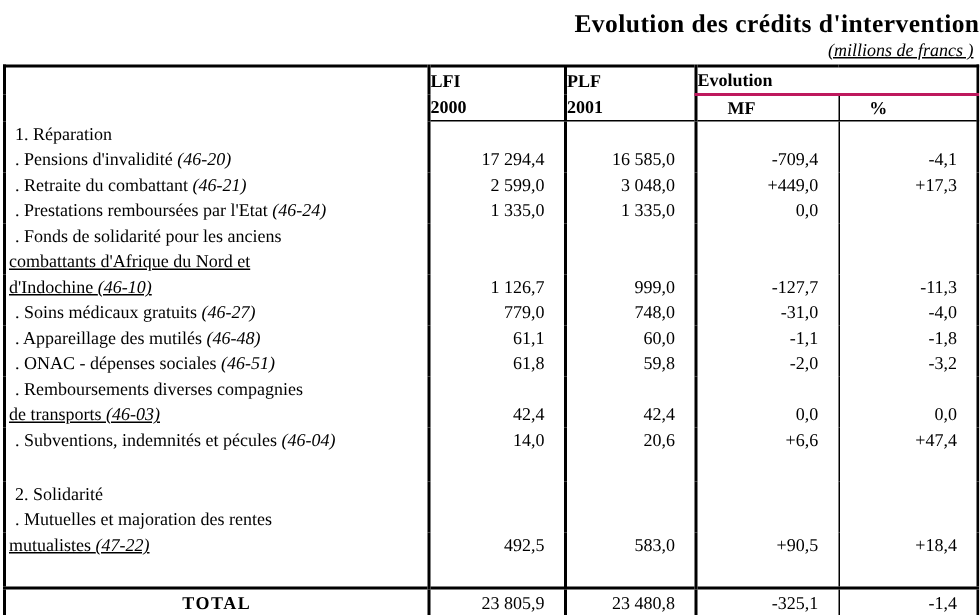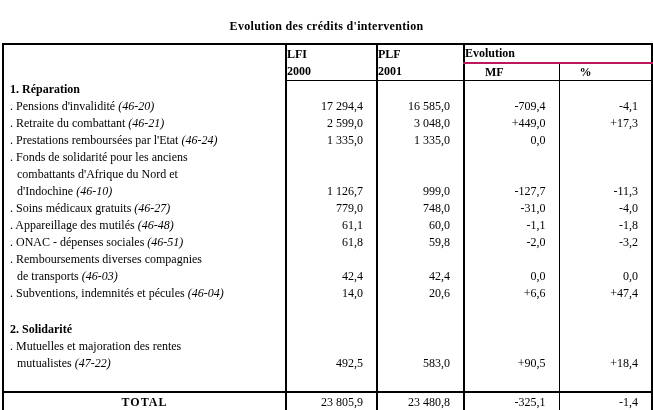--- a/index.html
+++ b/index.html
@@ -7,26 +7,26 @@
     position: relative;
     width: 653px;
     height: 410px;
     background: #ffffff;
     color: #000000;
     font-family: "Liberation Serif", serif;
     overflow: hidden;
   }
   .doc-title {
     position: absolute;
-    top: 19px;
+    top: 6px;
     left: 0;
     width: 100%;
-    text-align: center;
+    text-align: right;
     font-weight: bold;
-    font-size: 12px;
+    font-size: 17px;
     letter-spacing: 0.3px;
   }
   .unit-note {
     position: absolute;
     top: 26px;
     right: 4px;
     font-style: italic;
     font-size: 12px;
     text-decoration: underline;
   }
@@ -50,35 +50,36 @@
   .hdr td { text-align: left; font-weight: bold; font-size: 12px; }
   td.hspan { height: 34px; line-height: 17px; border-bottom: 1px solid #000; }
   td.hlabel { border-bottom: none; }
   td.hevo { height: 17px; border-bottom: 2px solid #be185d; }
   td.hsub { height: 16px; border-bottom: 1px solid #000; padding-left: 20px; }
 
   
   tbody.rows td { height: 17px; line-height: 17px; }
   tbody.rows tr.blank-row td { height: 19px; }
   td.c0 { padding-left: 6px; }
-  td.c0.cont { padding-left: 13px; }
-  td.c0.section { font-weight: bold; }
+  td.c0.cont { padding-left: 2px; text-decoration: underline; }
+  td.c0.section { font-weight: normal; }
   .code { font-style: italic; }
   td.val { text-align: right; padding-right: 13px; }
 
   
   tr.total td { border-top: 2px solid #000; height: 18px; line-height: 18px; }
   td.total-label { text-align: center; font-weight: bold; letter-spacing: 1px; padding-left: 0; }
 </style>
 </head>
 <body>
 
 <div class="page">
 
   <div class="doc-title">Evolution des crédits d'intervention</div>
+  <div class="unit-note">(millions de francs )</div>
 
   <table class="budget">
     <colgroup>
       <col style="width:283px">
       <col style="width:91px">
       <col style="width:87px">
       <col style="width:95px">
       <col style="width:93px">
     </colgroup>
     <thead>

